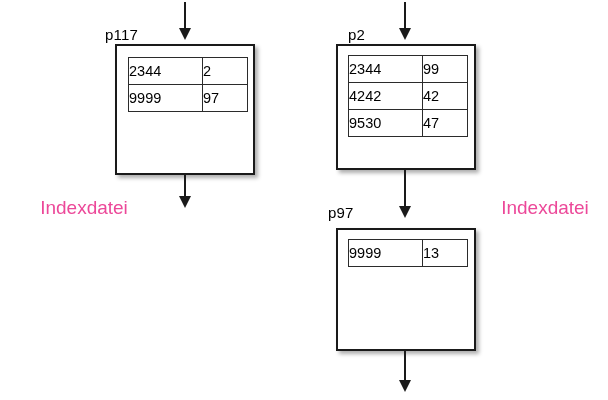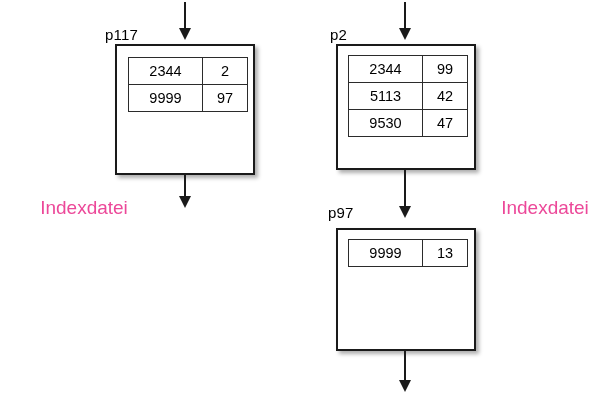--- a/index.html
+++ b/index.html
@@ -42,21 +42,21 @@
 
   
   .index-table {
     position: absolute;
     border-collapse: collapse;
     table-layout: fixed;
     background: #ffffff;
   }
   .index-table td {
     border: 1.5px solid #2b2b2b;
-    text-align: center;
+    text-align: left;
     font-size: 14.5px;
     font-family: "Liberation Sans", sans-serif;
     color: #000000;
     padding: 0;
     height: 26px;
     line-height: 26px;
   }
   .col-key   { width: 73px; }
   .col-ptr   { width: 44px; }
 
@@ -124,32 +124,32 @@
   <div class="arrow" style="left:179px; top:175px; width:12px; height:33px;">
     <div class="shaft" style="height:22px;"></div>
     <div class="head"></div>
   </div>
 
   <div class="arrow" style="left:399px; top:2px; width:12px; height:38px;">
     <div class="shaft" style="height:27px;"></div>
     <div class="head"></div>
   </div>
 
-  <div class="page-label" style="left:330px; top:26px;text-align:center;">p2</div>
+  <div class="page-label" style="left:348px; top:26px;text-align:center;">p2</div>
 
   <div class="page-block" style="left:336px; top:44px; width:140px; height:126px;"></div>
 
   <table class="index-table" style="left:348px; top:55px;">
     <tbody>
       <tr>
         <td class="col-key">2344</td>
         <td class="col-ptr">99</td>
       </tr>
       <tr>
-        <td class="col-key">5113</td>
+        <td class="col-key">4242</td>
         <td class="col-ptr">42</td>
       </tr>
       <tr>
         <td class="col-key">9530</td>
         <td class="col-ptr">47</td>
       </tr>
     </tbody>
   </table>
 
   <div class="arrow" style="left:399px; top:170px; width:12px; height:48px;">

